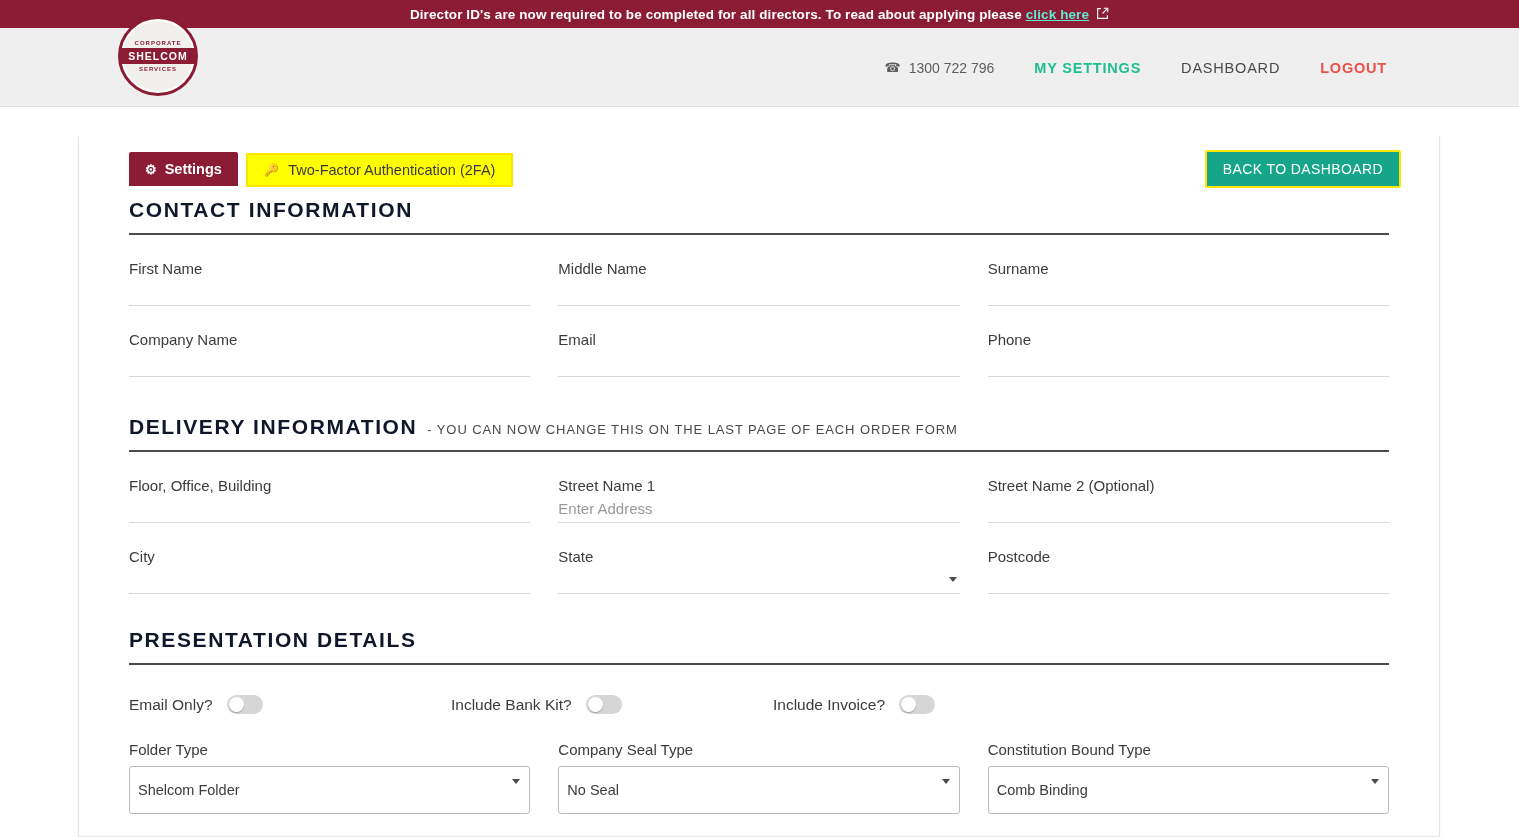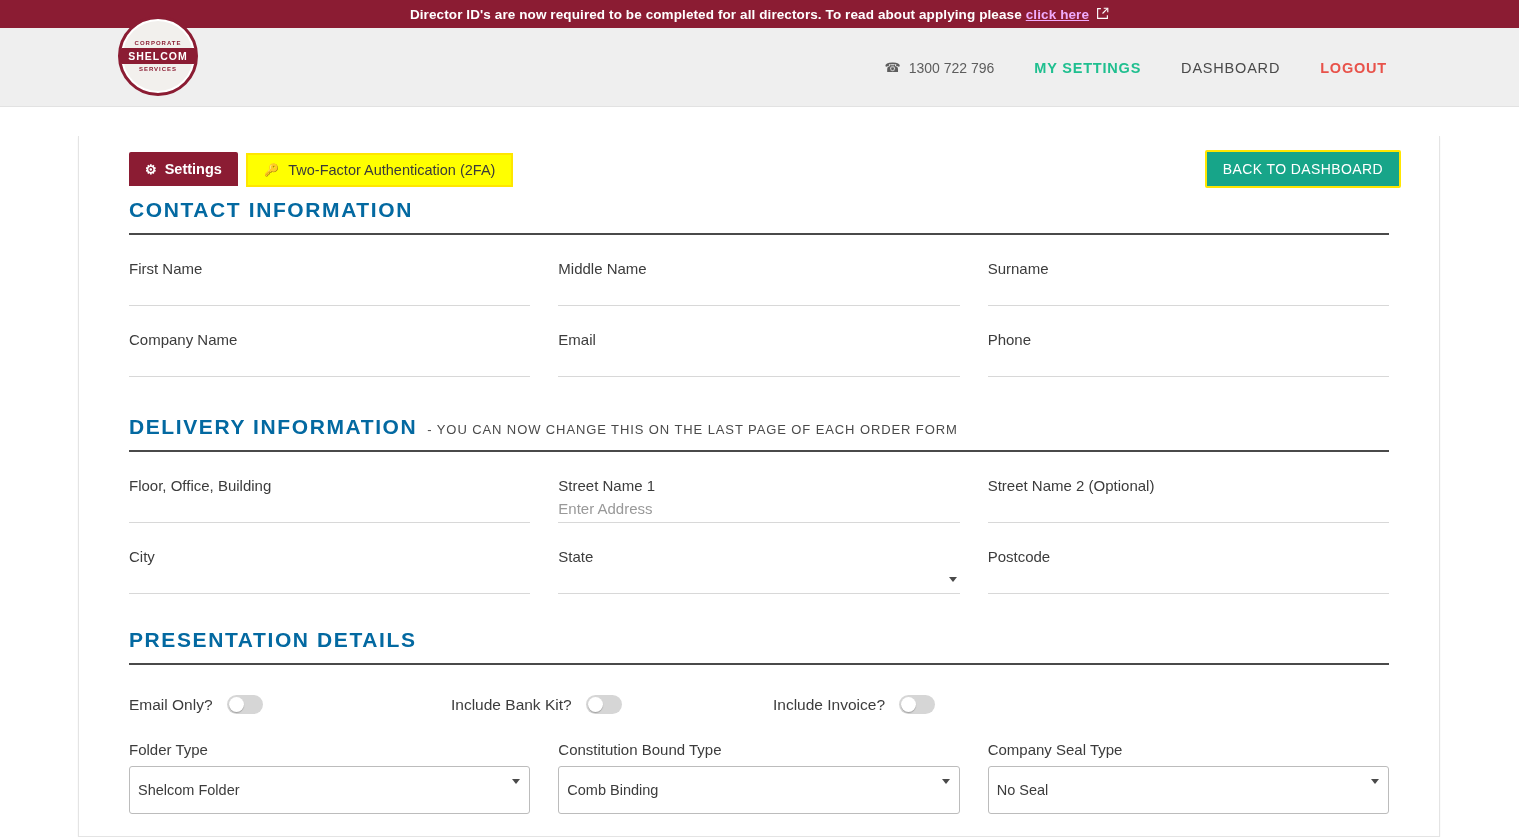--- a/index.html
+++ b/index.html
@@ -17,21 +17,21 @@
     color: #ffffff;
     height: 28px;
     display: flex;
     align-items: center;
     justify-content: center;
     font-size: 13.5px;
     font-weight: bold;
     letter-spacing: .1px;
   }
   .announce a {
-    color: #f0abfc;
+    color: #5eead4;
     text-decoration: underline;
     margin-left: 4px;
     font-weight: bold;
   }
   .ext-icon {
     display: inline-block;
     margin-left: 7px;
     position: relative;
     top: 1px;
   }
@@ -163,21 +163,21 @@
   }
   .section-head {
     display: flex;
     align-items: baseline;
     border-bottom: 2px solid #4a4a4a;
     padding-bottom: 11px;
   }
   .section-title {
     font-size: 21px;
     letter-spacing: 1.6px;
-    color: #0369a1;
+    color: #0f172a;
     font-weight: bold;
     text-transform: uppercase;
     text-align: center;
   }
   .section-sub {
     font-size: 13px;
     letter-spacing: .9px;
     color: #4a4a4a;
     margin-left: 10px;
     text-transform: uppercase;
@@ -454,31 +454,31 @@
     <div class="bottom-grid">
       <div class="bottom-field">
         <div class="field-label">Folder Type</div>
         <div class="select-box">
           <select>
             <option>Shelcom Folder</option>
           </select>
         </div>
       </div>
       <div class="bottom-field">
+        <div class="field-label">Company Seal Type</div>
+        <div class="select-box">
+          <select>
+            <option>No Seal</option>
+          </select>
+        </div>
+      </div>
+      <div class="bottom-field">
         <div class="field-label">Constitution Bound Type</div>
         <div class="select-box">
           <select>
             <option>Comb Binding</option>
           </select>
         </div>
       </div>
-      <div class="bottom-field">
-        <div class="field-label">Company Seal Type</div>
-        <div class="select-box">
-          <select>
-            <option>No Seal</option>
-          </select>
-        </div>
-      </div>
     </div>
   </div>
 
 </div>
 
 </body></html>

